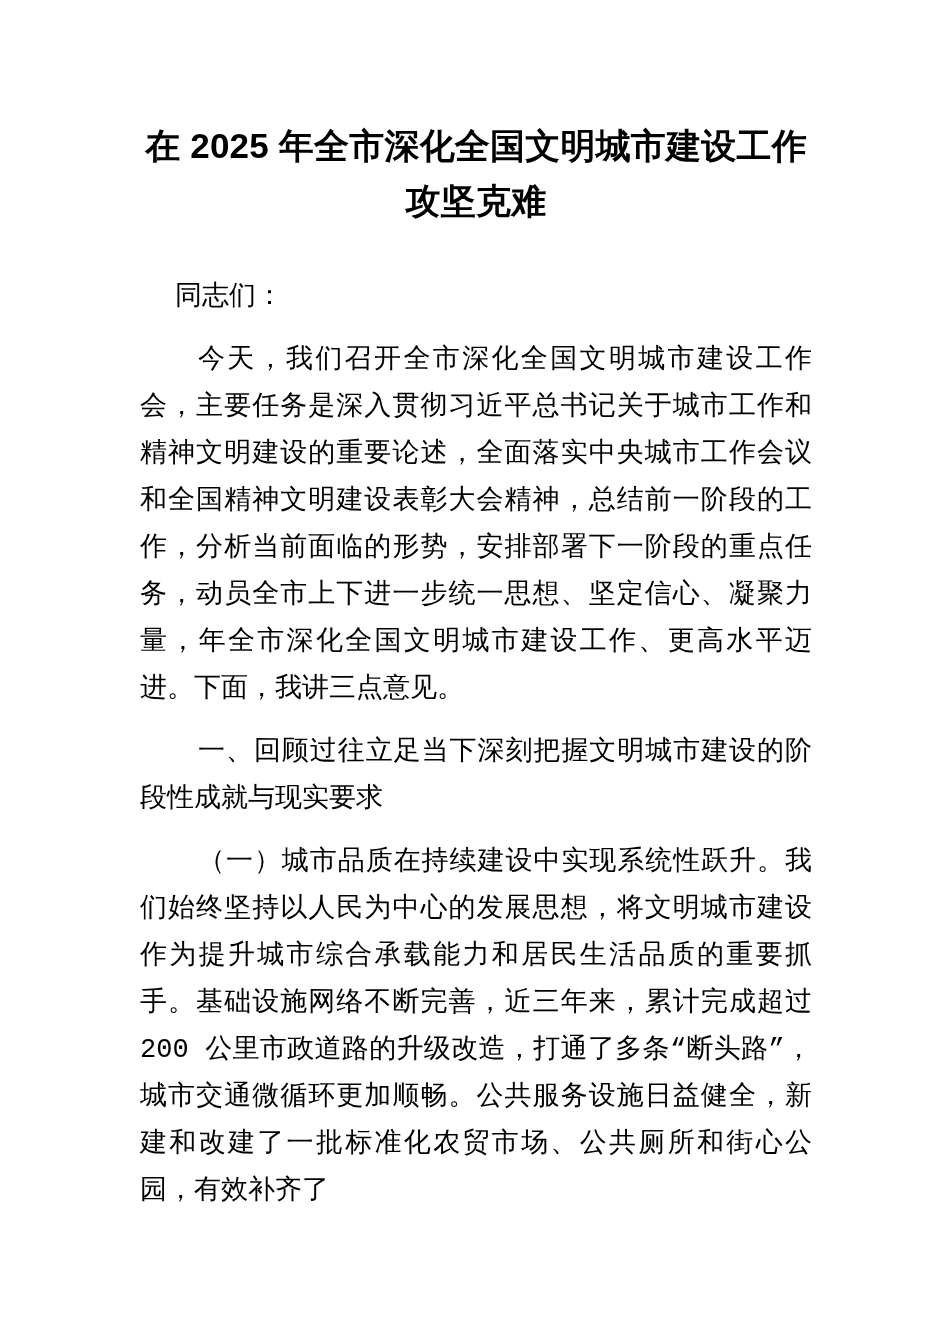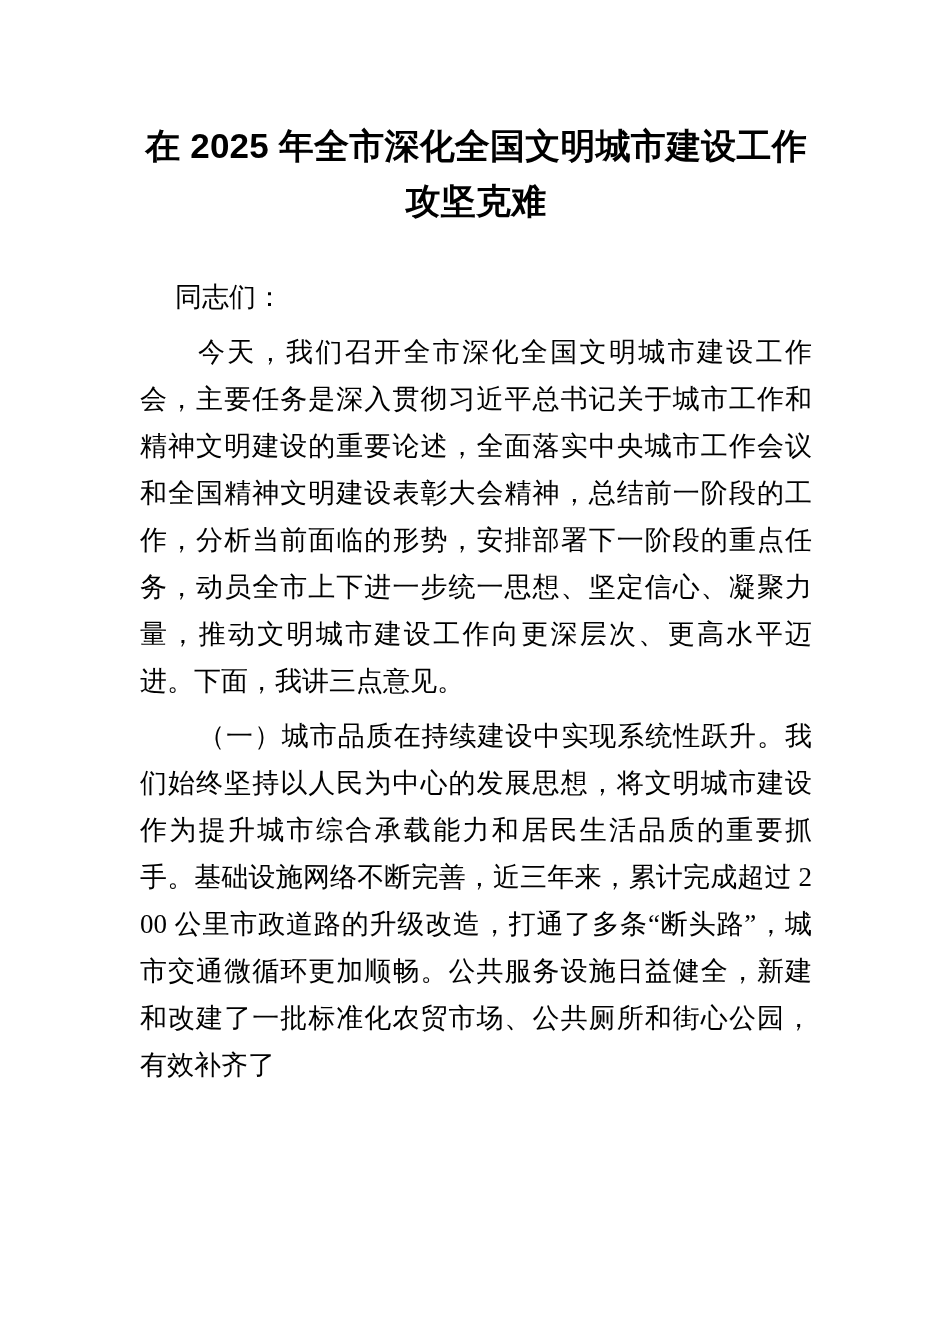--- a/index.html
+++ b/index.html
@@ -46,22 +46,22 @@
     color: #000000;
     word-break: break-all;
   }
 
   
   .body-block {
     margin-top: 46px;
   }
 
   p.para {
-    margin: 8px 0 0 0;
-    font-family: Liberation Serif, serif;
+    margin: 16px 0 0 0;
+    font-family: Liberation Mono, monospace;
     font-size: 27px;
     line-height: 47px;
     color: #000000;
     text-align: justify;
     text-justify: inter-character;
     word-break: break-all;
     text-indent: 0;
     letter-spacing: 0px;
   }
 
@@ -87,21 +87,22 @@
 
 <div class="page">
   <div class="content">
 
     <h1 class="doc-title"><span>在 2025 年全市深化全国文明城市建设工作</span><br><span>攻坚克难</span></h1>
 
     <div class="body-block">
 
       <p class="para indent-1">同志们：</p>
 
-      <p class="para indent-2">今天，我们召开全市深化全国文明城市建设工作会，主要任务是深入贯彻习近平总书记关于城市工作和精神文明建设的重要论述，全面落实中央城市工作会议和全国精神文明建设表彰大会精神，总结前一阶段的工作，分析当前面临的形势，安排部署下一阶段的重点任务，动员全市上下进一步统一思想、坚定信心、凝聚力量，推动文明城市建设工作向更深层次、更高水平迈进。下面，我讲三点意见。</p>
+      <p class="para indent-2">今天，我们召开全市深化全国文明城市建设工作会，主要任务是深入贯彻习近平总书记关于城市工作和精神文明建设的重要论述，全面落实中央城市工作会议和全国精神文明建设表彰大会精神，总结前一阶段的工作，分析当前面临的形势，安排部署下一阶段的重点任务，动员全市上下进一步统一思想、坚定信心、凝聚力量，年全市深化全国文明城市建设工作、更高水平迈进。下面，我讲三点意见。</p>
 
+      <p class="para heading-para">一、回顾过往立足当下深刻把握文明城市建设的阶段性成就与现实要求</p>
 
 
       <p class="para indent-2">（一）城市品质在持续建设中实现系统性跃升。我们始终坚持以人民为中心的发展思想，将文明城市建设作为提升城市综合承载能力和居民生活品质的重要抓手。基础设施网络不断完善，近三年来，累计完成超过 200 公里市政道路的升级改造，打通了多条“断头路”，城市交通微循环更加顺畅。公共服务设施日益健全，新建和改建了一批标准化农贸市场、公共厕所和街心公园，有效补齐了</p>
 
     </div>
   </div>
 </div>
 
 </body></html>

